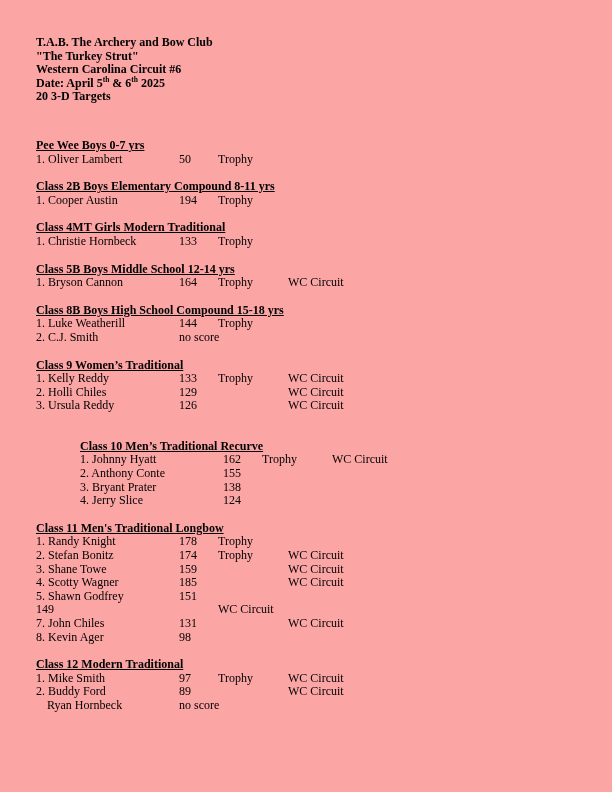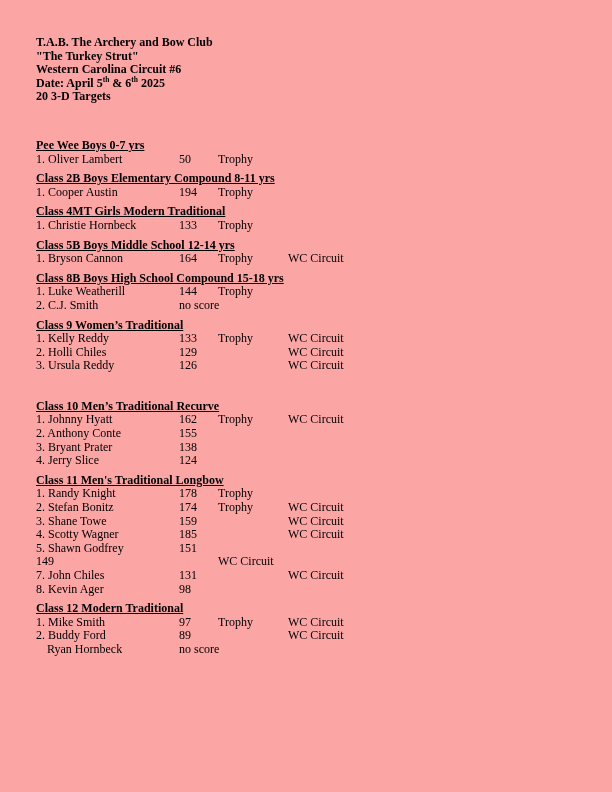--- a/index.html
+++ b/index.html
@@ -22,23 +22,23 @@
     background: #fca5a5;
   }
   .doc-header p { margin: 0; font-weight: bold; }
   .doc-header sup {
     font-size: 7.5px;
     line-height: 0;
     vertical-align: super;
     text-align: center;
   }
   .sections { margin-top: 35px; }
-  .section { margin-top: 6px; }
+  .section { margin-top: 14px; }
   .section:first-child { margin-top: 0; }
-  .section.extra-gap { margin-top: 27px; }
+  .section.extra-gap { margin-top: 27px; margin-left: 44px; }
   .class-title {
     margin: 0;
     font-weight: bold;
     text-decoration: underline;
   }
   .row {
     display: grid;
     grid-template-columns: 143px 39px 70px auto;
     font-family: Liberation Serif, serif;
   }

